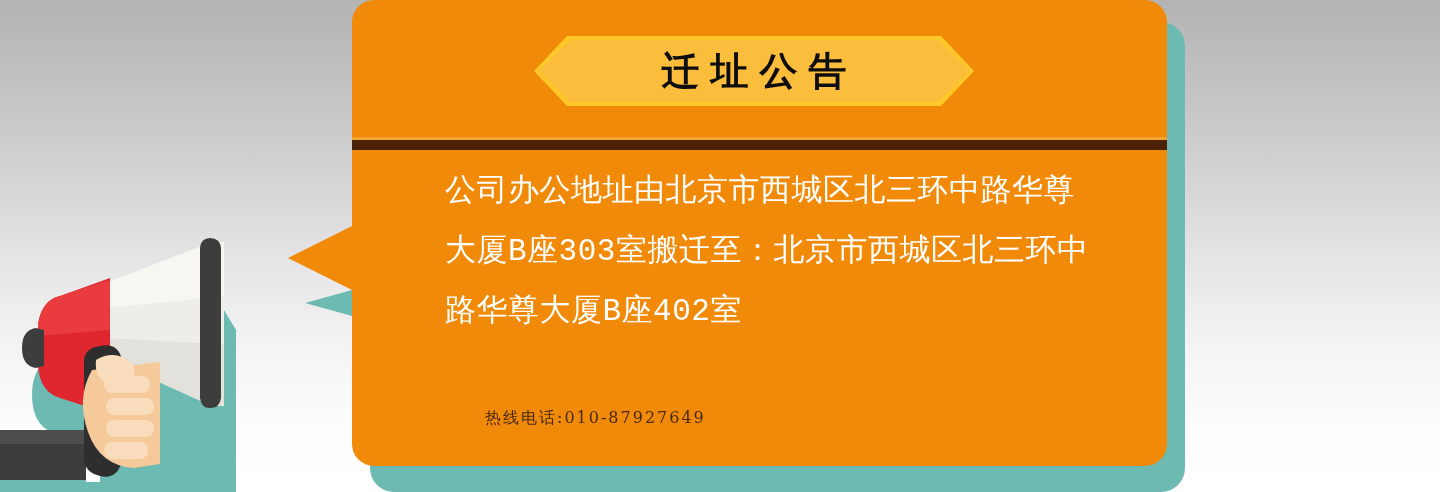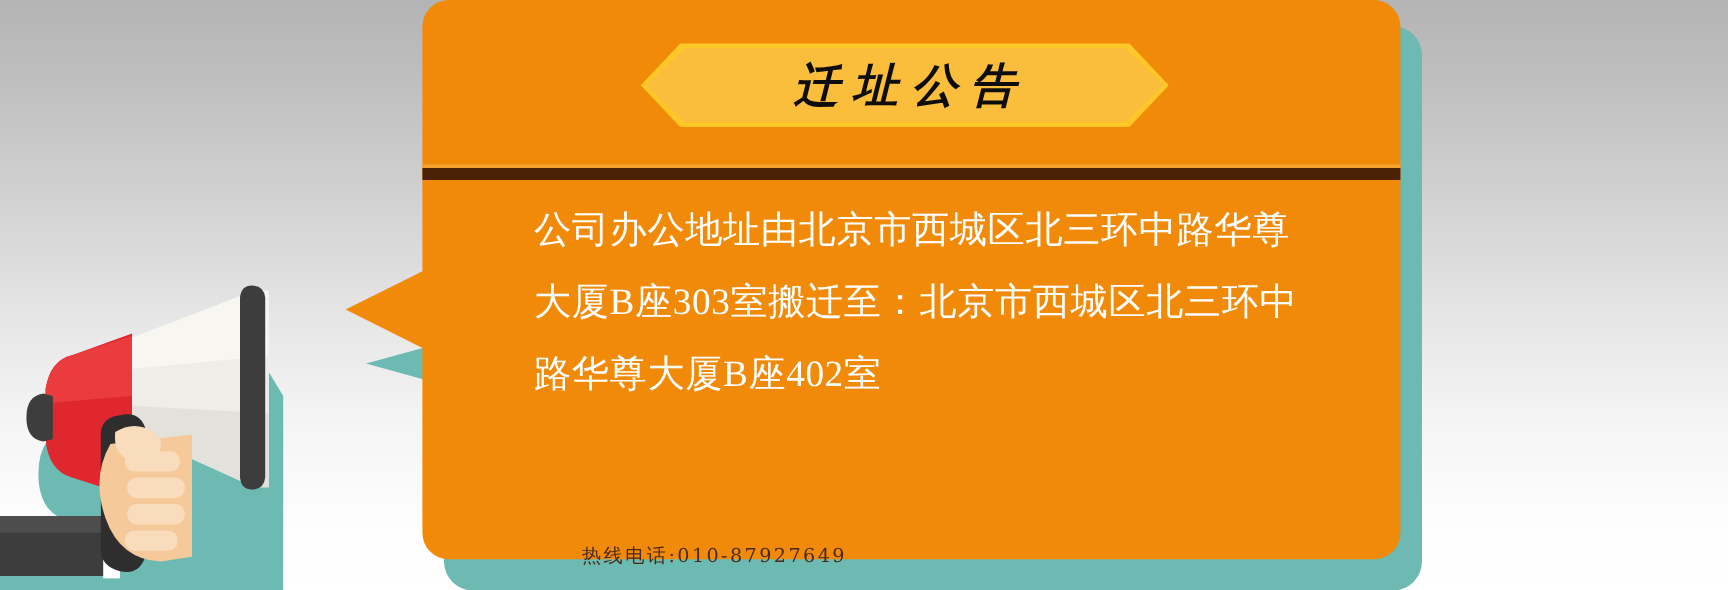--- a/index.html
+++ b/index.html
@@ -94,21 +94,20 @@
     display: flex;
     align-items: center;
     justify-content: center;
     color: #0d0d0d;
     font-size: 38px;
     font-weight: bold;
     letter-spacing: 11px;
     text-indent: 11px;
     font-family: "DejaVu Sans", "Liberation Sans", sans-serif;
     white-space: nowrap;
-    font-style: italic;
   }
 
   
   .divider {
     position: absolute;
     left: 352px;
     top: 140px;
     width: 815px;
     height: 10px;
     background: #4c2207;
@@ -125,41 +124,41 @@
   
   .body-text {
     position: absolute;
     left: 445px;
     top: 162px;
     width: 648px;
     color: #ffffff;
     font-size: 31px;
     line-height: 60px;
     letter-spacing: 0.5px;
-    font-family: Liberation Serif, serif;
+    font-family: Liberation Mono, monospace;
   }
 
   
   .footer {
     position: absolute;
     left: 352px;
     top: 408px;
     width: 815px;
     height: 34px;
   }
   .footer-item {
     position: absolute;
     top: 0;
     color: #4a2a14;
     font-size: 16px;
     letter-spacing: 2px;
     font-family: "DejaVu Serif", "Liberation Serif", serif;
     white-space: nowrap;
   }
-  .footer-phone { left: 133px; margin-top: 45px; }
+  .footer-phone { left: 133px; }
   .footer-qq { left: 498px; }
 
   
   .megaphone {
     position: absolute;
     left: 0px;
     top: 180px;
     width: 330px;
     height: 312px;
   }

